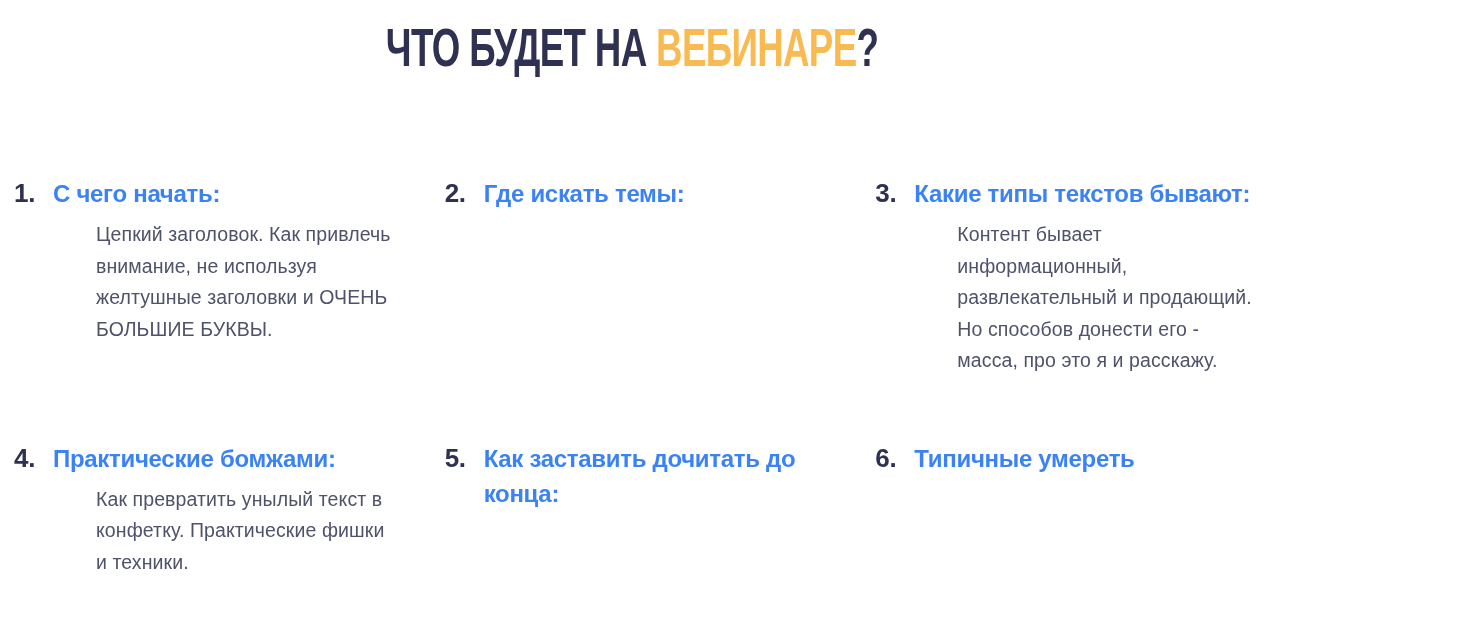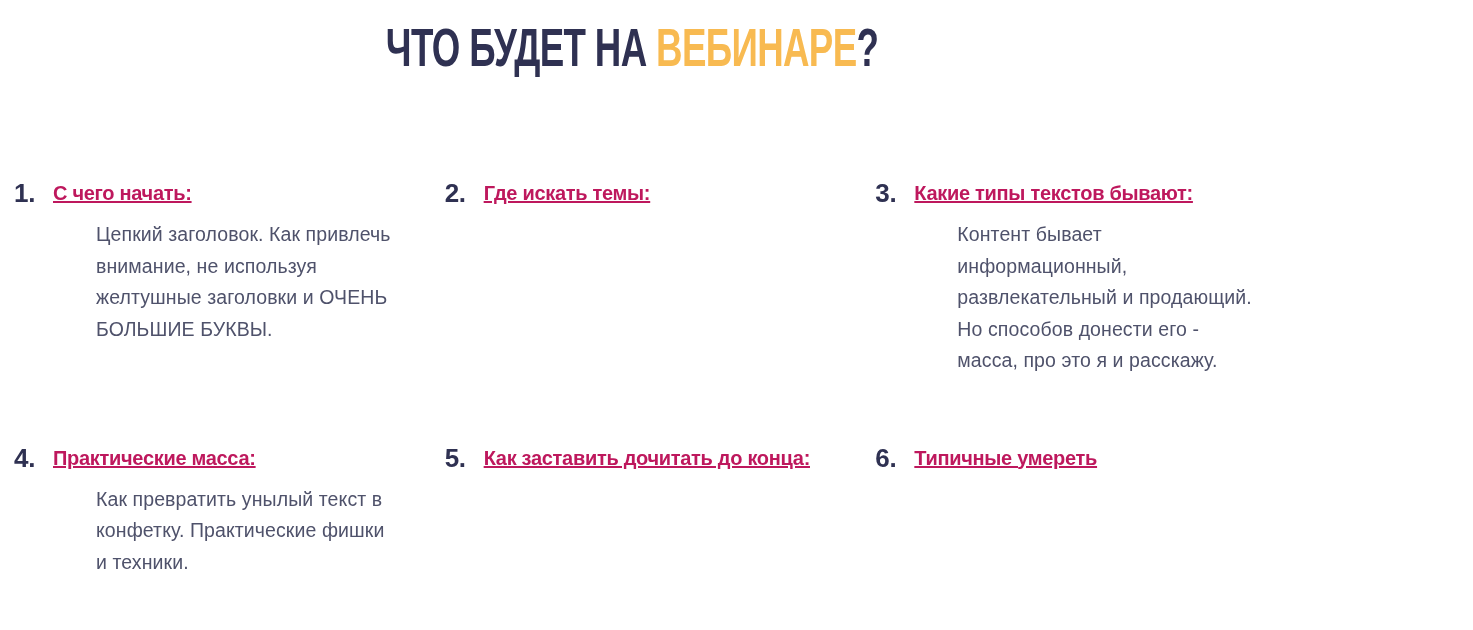--- a/index.html
+++ b/index.html
@@ -46,27 +46,26 @@
   .num {
     flex: 0 0 39px;
     font-size: 26px;
     font-weight: 700;
     color: #2f3152;
     line-height: 35px;
     letter-spacing: -0.3px;
   }
   .content { flex: 1 1 auto; min-width: 0; }
   .heading {
-    font-size: 20px;
+    font-size: 24px;
     font-weight: 700;
-    color: #be185d;
+    color: #3b82f6;
     line-height: 35px;
     letter-spacing: -0.3px;
     margin-bottom: 8px;
-    text-decoration: underline;
   }
   .body {
     font-size: 19.5px;
     font-weight: 400;
     color: #4f526b;
     line-height: 31.5px;
     letter-spacing: 0.1px;
     margin-left: 43px;
   }
 </style>
@@ -100,21 +99,21 @@
       <div class="num">3.</div>
       <div class="content">
         <h3 class="heading">Какие типы текстов бывают:</h3>
         <p class="body">Контент бывает информационный, развлекательный и продающий. Но способов донести его - масса, про это я и расскажу.</p>
       </div>
     </div>
 
     <div class="item">
       <div class="num">4.</div>
       <div class="content">
-        <h3 class="heading">Практические масса:</h3>
+        <h3 class="heading">Практические бомжами:</h3>
         <p class="body">Как превратить унылый текст в конфетку. Практические фишки и техники.</p>
       </div>
     </div>
 
     <div class="item">
       <div class="num">5.</div>
       <div class="content">
         <h3 class="heading">Как заставить дочитать до конца:</h3>
       </div>
     </div>

